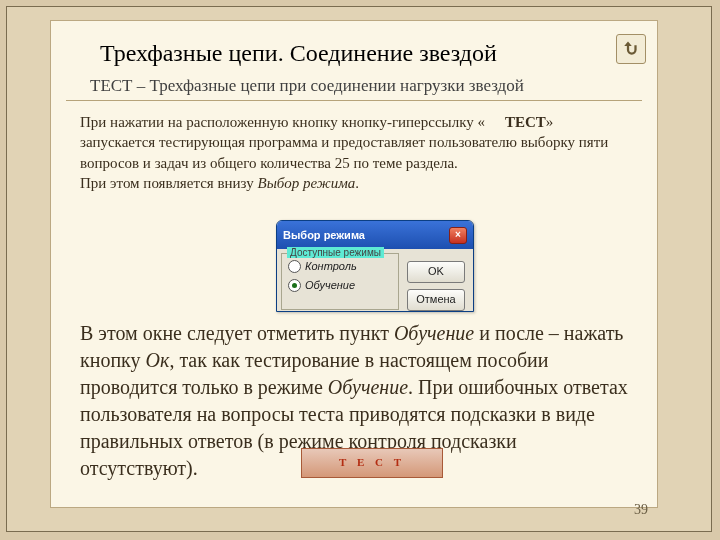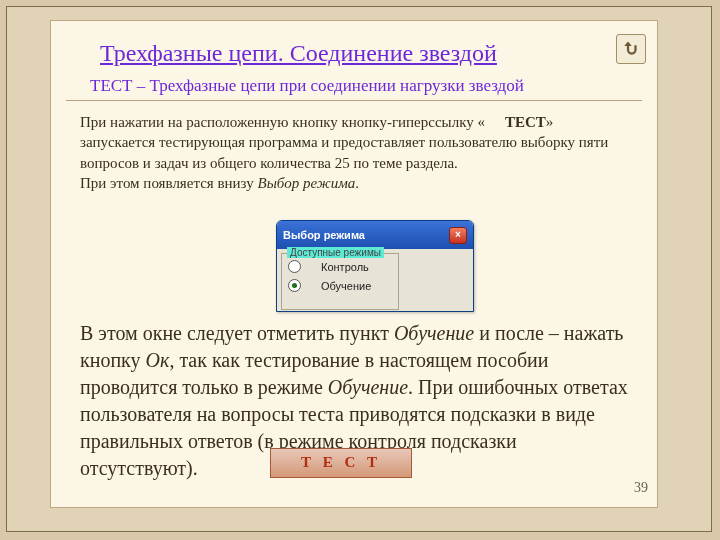--- a/index.html
+++ b/index.html
@@ -36,30 +36,29 @@
     display: flex;
     align-items: center;
     justify-content: center;
     cursor: pointer;
   }
   .back-btn svg { width: 18px; height: 18px; }
   .title {
     position: absolute;
     top: 40px; left: 100px;
     width: 500px;
-    color: #6d28d9;
+    color: #000000;
     font-size: 24px;
     font-weight: normal;
-    text-decoration: underline;
   }
   .subtitle {
     position: absolute;
     top: 76px; left: 90px;
     width: 540px;
-    color: #6d28d9;
+    color: #404040;
     font-size: 17px;
   }
   .hr {
     position: absolute;
     top: 100px; left: 66px;
     width: 576px;
     border-top: 1px solid #b6a37a;
   }
   .para1 {
     position: absolute;
@@ -125,24 +124,25 @@
   .group-title {
     position: absolute;
     top: -7px; left: 5px;
     background: #5eead4;
     padding: 0 3px;
     color: #444;
     font-size: 10px;
   }
   .radio-row {
     display: flex;
-    align-items: flex-end;
-    gap: 20px;
+    align-items: flex-start;
+    gap: 4px;
     margin: 6px 0 0 6px;
     color: #222;
+    font-style: italic;
   }
   .radio-row:first-of-type { margin-top: 12px; }
   .radio {
     width: 11px; height: 11px;
     border: 1px solid #555;
     border-radius: 50%;
     display: inline-flex;
     align-items: center;
     justify-content: center;
     background: #fff;
@@ -167,36 +167,36 @@
     background: linear-gradient(#fdfdfb,#e0ddd0);
     color: #222;
     font-size: 11px;
     text-align: center;
     line-height: 18px;
     cursor: pointer;
   }
 
   .test-btn {
     position: absolute;
-    top: 448px; left: 270px;
+    top: 448px; left: 301px;
     width: 140px; height: 28px;
     background: linear-gradient(#e8c8b8,#d49878);
     border: 1px solid #a85a38;
     color: #b32d12;
     font-family: "Times New Roman", serif;
     font-weight: bold;
     letter-spacing: 4px;
-    font-size: 15px;
+    font-size: 11px;
     text-align: center;
     line-height: 26px;
     cursor: pointer;
   }
   .page-num {
     position: absolute;
-    bottom: 44px; right: 72px;
+    bottom: 22px; right: 72px;
     color: #6a5e44;
     font-size: 14px;
   }
   em.i { font-style: italic; }
   strong.b { font-weight: bold; margin-left: 20px; }
 </style>
 </head>
 <body>
 
 <div class="outer-frame"></div>
@@ -230,20 +230,24 @@
       <div class="group-title">Доступные режимы</div>
       <div class="radio-row">
         <span class="radio"></span>
         <span>Контроль</span>
       </div>
       <div class="radio-row">
         <span class="radio checked"></span>
         <span>Обучение</span>
       </div>
     </div>
+    <div class="dlg-btns">
+      <div class="win-btn">OK</div>
+      <div class="win-btn">Отмена</div>
+    </div>
   </div>
 </div>
 
 <div class="para2">
   <span>В этом окне следует отметить пункт </span><em class="i">Обучение</em><span> и после – нажать кнопку </span><em class="i">Ок</em><span>, так как тестирование в настоящем пособии проводится только в режиме </span><em class="i">Обучение</em><span>. При ошибочных ответах пользователя на вопросы теста приводятся подсказки в виде правильных ответов (в режиме контроля подсказки отсутствуют).</span>
 </div>
 
 <div class="test-btn">Т Е С Т</div>
 
 <div class="page-num">39</div>

